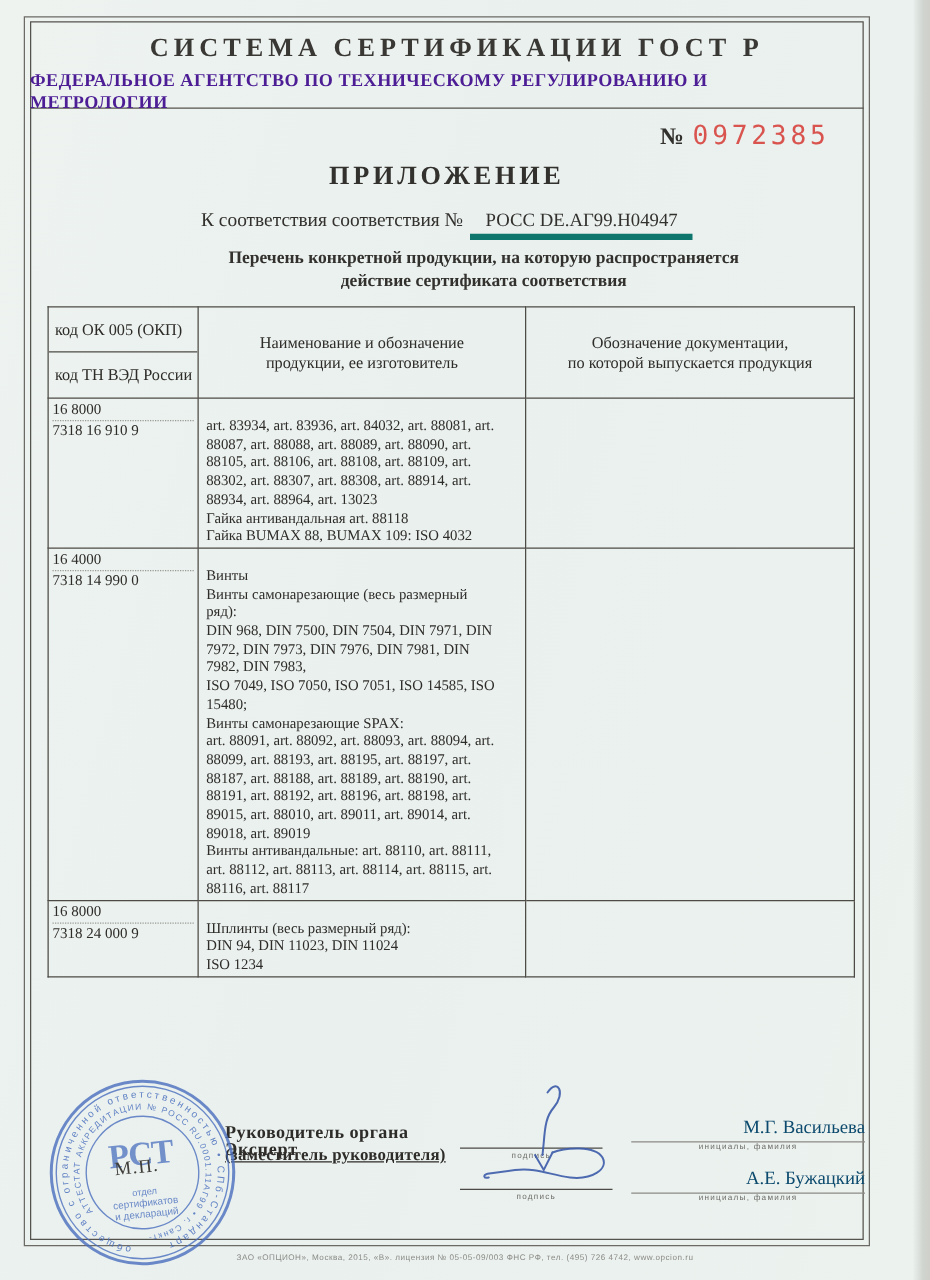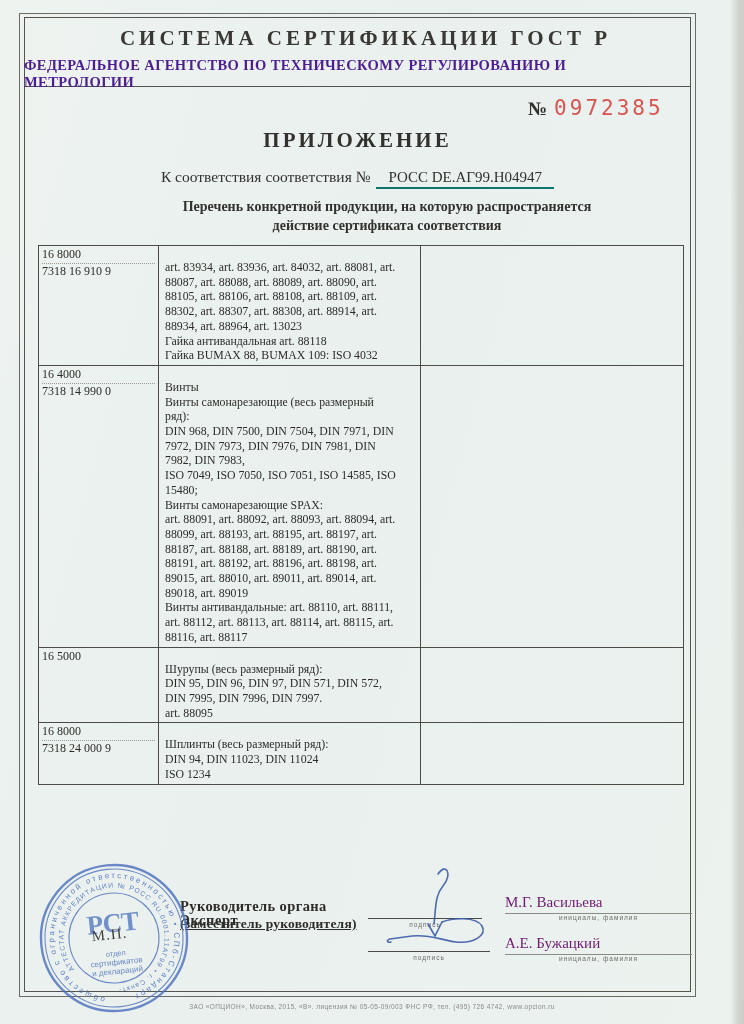--- a/index.html
+++ b/index.html
@@ -42,21 +42,21 @@
   }
 
   .appendix-title {
     position:absolute; left:24px; top:128px; width:667px;
     text-align:center; font-weight:bold; font-size:21px; letter-spacing:3px; color:#33312e;
   }
   .cert-line {
     position:absolute; left:24px; top:168px; width:667px; text-align:center; font-size:15.5px; color:#33312e;
   }
   .cert-line .cert-value {
-    display:inline-block; border-bottom:2px solid #0f766e; padding:0 12px 1px 12px; margin-left:6px; font-size:15px;
+    display:inline-block; border-bottom:5px solid #0f766e; padding:0 12px 1px 12px; margin-left:6px; font-size:15px;
   }
   .purpose1, .purpose2 {
     position:absolute; left:24px; width:726px; text-align:center; font-weight:bold; font-size:14px; color:#33312e;
   }
   .purpose1 { top:199px; }
   .purpose2 { top:218px; }
 
   table.cert-table {
     position:absolute; left:38px; top:245px; width:645px;
     border-collapse:collapse; table-layout:fixed;
@@ -81,21 +81,21 @@
 
   .sig-line { position:absolute; border-top:1px solid #4b4a46; }
   .sig-line.s1 { left:368px; top:918px; width:114px; }
   .sig-line.s2 { left:368px; top:951px; width:122px; }
   .tiny-cap { position:absolute; font-family:"Liberation Sans", sans-serif; font-size:6.5px; color:#6e6d69; letter-spacing:1px; text-align:center; }
   .cap-s1 { left:368px; top:921px; width:114px; }
   .cap-s2 { left:368px; top:954px; width:122px; }
   .cap-n1 { left:505px; top:914px; width:187px; }
   .cap-n2 { left:505px; top:955px; width:187px; }
 
-  .name-box { position:absolute; left:505px; width:187px; text-align:left; font-size:15px; border-bottom:1px solid #8c8b86; padding-bottom:2px; color:#701a75; }
+  .name-box { position:absolute; left:505px; width:187px; text-align:right; font-size:15px; border-bottom:1px solid #8c8b86; padding-bottom:2px; color:#0c4a6e; }
   .name1 { top:894px; }
   .name2 { top:935px; }
 
   .stamp-wrap { position:absolute; left:36px; top:860px; width:156px; height:156px; z-index:30; transform:rotate(-6deg); }
   .stamp-wrap svg { width:100%; height:100%; }
   .stamp-mp { position:absolute; left:56px; top:66px; font-size:15px; letter-spacing:1px; color:#403e3a; z-index:31; }
 
   .sig-ink { position:absolute; left:348px; top:862px; width:190px; height:110px; z-index:32; }
 
   .footer-imprint {
@@ -127,20 +127,30 @@
 <div class="purpose1">Перечень конкретной продукции,  на которую распространяется</div>
 <div class="purpose2">действие сертификата соответствия</div>
 
 <table class="cert-table">
   <colgroup>
       <col class="col-codes">
       <col class="col-prod">
       <col class="col-docs">
     </colgroup>
   <tbody>
+      <tr class="hdr r-hdr">
+    <td class="hdr-codes">
+      <div class="half top">код ОК 005 (ОКП)</div>
+      <div class="half">код ТН ВЭД России</div>
+    </td>
+    <td class="hdr-center">Наименование и обозначение
+продукции, ее изготовитель</td>
+    <td class="hdr-center">Обозначение документации,
+по которой выпускается продукция</td>
+  </tr>
   <tr class="r2">
     <td class="codes-cell">
       <div class="okp">16 8000</div>
       <div class="tnved">7318 16 910 9</div>
     </td>
     <td class="prod-cell">art. 83934, art. 83936, art. 84032, art. 88081, art.
 88087, art. 88088, art. 88089, art. 88090, art.
 88105, art. 88106, art. 88108, art. 88109, art.
 88302, art. 88307, art. 88308, art. 88914, art.
 88934, art. 88964, art. 13023
@@ -164,31 +174,20 @@
 Винты самонарезающие SPAX:
 art. 88091, art. 88092, art. 88093, art. 88094, art.
 88099, art. 88193, art. 88195, art. 88197, art.
 88187, art. 88188, art. 88189, art. 88190, art.
 88191, art. 88192, art. 88196, art. 88198, art.
 89015, art. 88010, art. 89011, art. 89014, art.
 89018, art. 89019
 Винты антивандальные: art. 88110, art. 88111,
 art. 88112, art. 88113, art. 88114, art. 88115, art.
 88116, art. 88117</td>
-    <td class="prod-cell"></td>
-  </tr>
-  <tr class="r4">
-    <td class="codes-cell">
-      <div class="okp solo">16 5000</div>
-      <div class="tnved"></div>
-    </td>
-    <td class="prod-cell">Шурупы (весь размерный ряд):
-DIN 95, DIN 96, DIN 97, DIN 571, DIN 572,
-DIN 7995, DIN 7996, DIN 7997.
-art. 88095</td>
     <td class="prod-cell"></td>
   </tr>
   <tr class="r5">
     <td class="codes-cell">
       <div class="okp">16 8000</div>
       <div class="tnved">7318 24 000 9</div>
     </td>
     <td class="prod-cell">Шплинты (весь размерный ряд):
 DIN 94, DIN 11023, DIN 11024
 ISO 1234</td>

